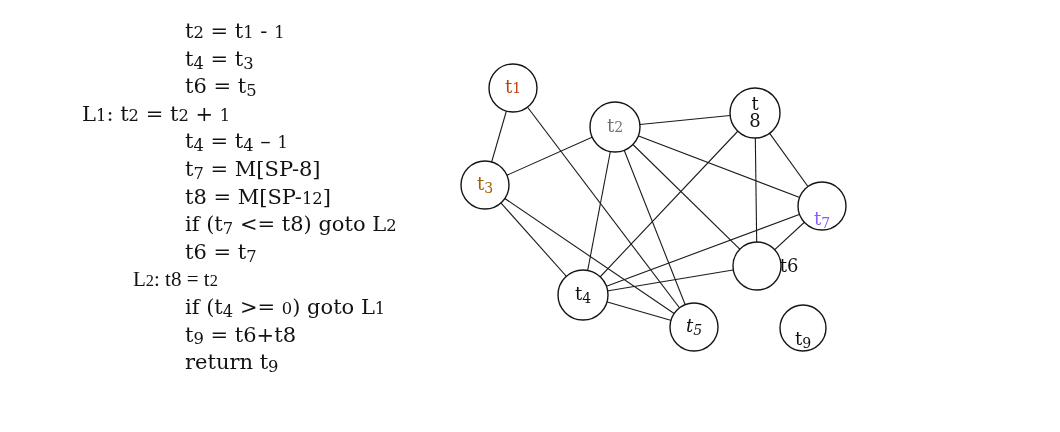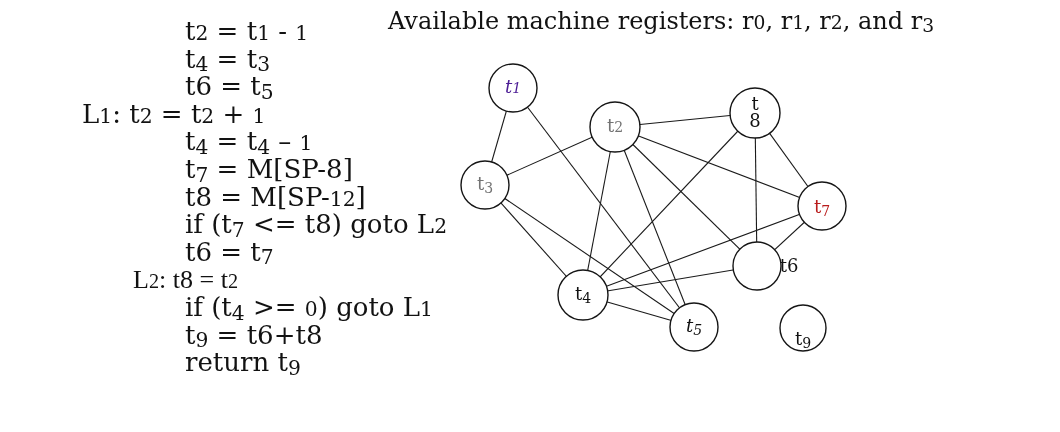--- a/index.html
+++ b/index.html
@@ -6,42 +6,41 @@
   .stage {
     position:relative; width:1060px; height:432px; background:#ffffff;
     font-family:"DejaVu Serif", serif; color:#121212; overflow:hidden;
   }
   .figure-title {
     position:absolute; left:388px; top:7px;
     font-size:24px; white-space:nowrap;
   }
   .code-listing {
     position:absolute; left:80px; top:18px;
-    font-size:26px; line-height:27.6px; white-space:pre;
+    font-size:21px; line-height:27.6px; white-space:pre;
   }
   .code-line { height:27.6px; }
   .ind-body { padding-left:105px; }
   .ind-l1   { padding-left:2px; }
   .ind-l2   { padding-left:53px;font-family:Liberation Serif, serif; }
   
   .fig-x { font-size:0.78em; }
   .fig-d { font-size:0.78em; position:relative; top:0.18em; }
   .graph-svg { position:absolute; left:0; top:0; }
   .graph-labels { position:absolute; left:0; top:0; width:100%; height:100%; pointer-events:none; }
   .node-label {
     position:absolute; transform:translate(-50%,-52%);
     font-size:18px; line-height:17px; text-align:center; white-space:nowrap;
   }
 </style>
 </head>
 <body>
 
 <div class="stage">
 
-  <div class="figure-title">Available machine registers: r<span class="fig-x">0</span>, r<span class="fig-x">1</span>, r<span class="fig-x">2</span>, and r<span class="fig-d">3</span></div>
 
   <div class="code-listing"><div class="code-line ind-body">t<span class="fig-x">2</span> = t<span class="fig-x">1</span> - <span class="fig-x">1</span></div><div class="code-line ind-body">t<span class="fig-d">4</span> = t<span class="fig-d">3</span></div><div class="code-line ind-body">t6 = t<span class="fig-d">5</span></div><div class="code-line ind-l1">L<span class="fig-x">1</span>: t<span class="fig-x">2</span> = t<span class="fig-x">2</span> + <span class="fig-x">1</span></div><div class="code-line ind-body">t<span class="fig-d">4</span> = t<span class="fig-d">4</span> – <span class="fig-x">1</span></div><div class="code-line ind-body">t<span class="fig-d">7</span> = M[SP-8]</div><div class="code-line ind-body">t8 = M[SP-<span class="fig-x">1</span><span class="fig-x">2</span>]</div><div class="code-line ind-body">if (t<span class="fig-d">7</span> &lt;= t8) goto L<span class="fig-x">2</span></div><div class="code-line ind-body">t6 = t<span class="fig-d">7</span></div><div class="code-line ind-l2">L<span class="fig-x">2</span>: t8 = t<span class="fig-x">2</span></div><div class="code-line ind-body">if (t<span class="fig-d">4</span> &gt;= <span class="fig-x">0</span>) goto L<span class="fig-x">1</span></div><div class="code-line ind-body">t<span class="fig-d">9</span> = t6+t8</div><div class="code-line ind-body">return t<span class="fig-d">9</span></div></div>
 
   <svg class="graph-svg" width="1060" height="432">
       <line x1="513" y1="88" x2="485" y2="185" stroke="#1a1a1a" stroke-width="1.1"></line>
       <line x1="513" y1="88" x2="694" y2="327" stroke="#1a1a1a" stroke-width="1.1"></line>
       <line x1="615" y1="127" x2="485" y2="185" stroke="#1a1a1a" stroke-width="1.1"></line>
       <line x1="615" y1="127" x2="583" y2="295" stroke="#1a1a1a" stroke-width="1.1"></line>
       <line x1="615" y1="127" x2="694" y2="327" stroke="#1a1a1a" stroke-width="1.1"></line>
       <line x1="615" y1="127" x2="757" y2="266" stroke="#1a1a1a" stroke-width="1.1"></line>
@@ -61,24 +60,24 @@
       <circle cx="485" cy="185" r="24" fill="#ffffff" stroke="#151515" stroke-width="1.4"></circle>
       <circle cx="583" cy="295" r="25" fill="#ffffff" stroke="#151515" stroke-width="1.4"></circle>
       <circle cx="694" cy="327" r="24" fill="#ffffff" stroke="#151515" stroke-width="1.4"></circle>
       <circle cx="757" cy="266" r="24" fill="#ffffff" stroke="#151515" stroke-width="1.4"></circle>
       <circle cx="822" cy="206" r="24" fill="#ffffff" stroke="#151515" stroke-width="1.4"></circle>
       <circle cx="755" cy="113" r="25" fill="#ffffff" stroke="#151515" stroke-width="1.4"></circle>
       <circle cx="803" cy="328" r="23" fill="#ffffff" stroke="#151515" stroke-width="1.4"></circle>
     </svg>
 
   <div class="graph-labels">
-      <div class="node-label" style="left: 513px; top: 88px; color: #4c1d95; font-style: italic;">t<span class="fig-x">1</span></div>
+      <div class="node-label" style="left: 513px; top: 88px; color: #c2410c;">t<span class="fig-x">1</span></div>
       <div class="node-label" style="left: 615px; top: 127px; color: #737373;">t<span class="fig-x">2</span></div>
-      <div class="node-label" style="left: 485px; top: 185px; color: #737373;">t<span class="fig-d">3</span></div>
+      <div class="node-label" style="left: 485px; top: 185px; color: #a16207;">t<span class="fig-d">3</span></div>
       <div class="node-label" style="left: 583px; top: 295px; color: rgb(18, 18, 18); text-align: center;">t<span class="fig-d">4</span></div>
       <div class="node-label" style="left: 694px; top: 327px; color: rgb(18, 18, 18); font-style: italic;">t<span class="fig-d">5</span></div>
       <div class="node-label" style="left: 789px; top: 266px; color: rgb(18, 18, 18);">t6</div>
-      <div class="node-label" style="left: 822px; top: 208px; color: #b91c1c;">t<span class="fig-d">7</span></div>
+      <div class="node-label" style="left: 822px; top: 220px; color: #8b5cf6;">t<span class="fig-d">7</span></div>
       <div class="node-label" style="left: 755px; top: 113px; color: rgb(18, 18, 18);">t<br>8</div>
       <div class="node-label" style="left: 803px; top: 328px; color: rgb(18, 18, 18); margin-top: 12px;">t<span class="fig-d">9</span></div>
     </div>
 
 </div>
 
 </body></html>

